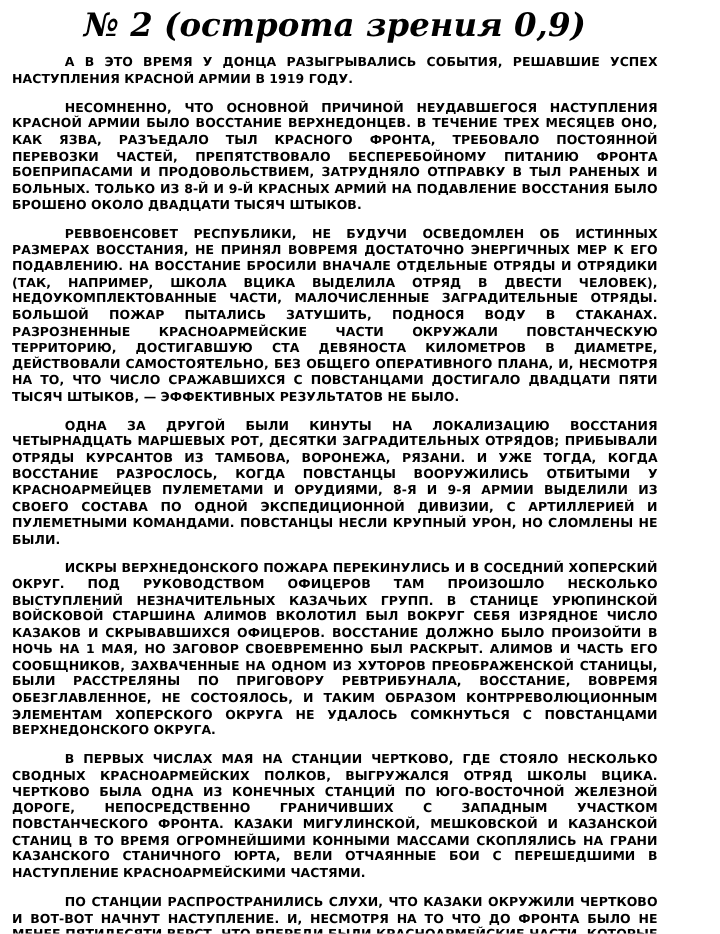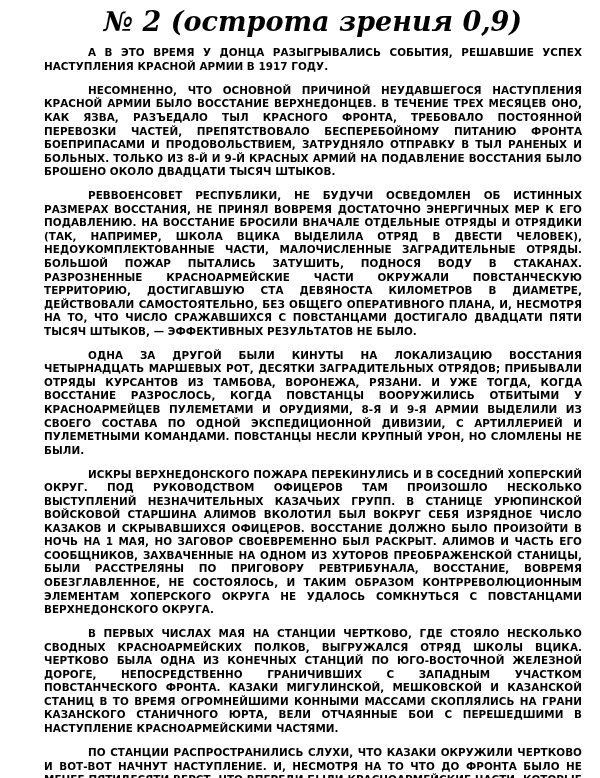--- a/index.html
+++ b/index.html
@@ -12,21 +12,20 @@
     background: #ffffff;
     font-family: "DejaVu Sans", sans-serif;
     overflow: hidden;
   }
   .page {
     position: relative;
     width: 556px;
     height: 778px;
     box-sizing: border-box;
     padding: 6px 8px 0 10px;
-    margin-left: 34px;
   }
   .title {
     font-family: "DejaVu Serif", serif;
     font-style: italic;
     font-weight: bold;
     font-size: 27px;
     text-align: center;
     letter-spacing: 0px;
     color: #000000;
     margin: 2px 0 10px 0;
@@ -49,21 +48,21 @@
   }
 </style>
 </head>
 <body>
 
 <div class="page">
 
   <div class="title">№ 2 (острота зрения 0,9)</div>
 
   <div class="body-text">
-    <p>А В ЭТО ВРЕМЯ У ДОНЦА РАЗЫГРЫВАЛИСЬ СОБЫТИЯ, РЕШАВШИЕ УСПЕХ НАСТУПЛЕНИЯ КРАСНОЙ АРМИИ В 1917 ГОДУ.</p>
+    <p>А В ЭТО ВРЕМЯ У ДОНЦА РАЗЫГРЫВАЛИСЬ СОБЫТИЯ, РЕШАВШИЕ УСПЕХ НАСТУПЛЕНИЯ КРАСНОЙ АРМИИ В 1919 ГОДУ.</p>
     <p>НЕСОМНЕННО, ЧТО ОСНОВНОЙ ПРИЧИНОЙ НЕУДАВШЕГОСЯ НАСТУПЛЕНИЯ КРАСНОЙ АРМИИ БЫЛО ВОССТАНИЕ ВЕРХНЕДОНЦЕВ. В ТЕЧЕНИЕ ТРЕХ МЕСЯЦЕВ ОНО, КАК ЯЗВА, РАЗЪЕДАЛО ТЫЛ КРАСНОГО ФРОНТА, ТРЕБОВАЛО ПОСТОЯННОЙ ПЕРЕВОЗКИ ЧАСТЕЙ, ПРЕПЯТСТВОВАЛО БЕСПЕРЕБОЙНОМУ ПИТАНИЮ ФРОНТА БОЕПРИПАСАМИ И ПРОДОВОЛЬСТВИЕМ, ЗАТРУДНЯЛО ОТПРАВКУ В ТЫЛ РАНЕНЫХ И БОЛЬНЫХ. ТОЛЬКО ИЗ 8-Й И 9-Й КРАСНЫХ АРМИЙ НА ПОДАВЛЕНИЕ ВОССТАНИЯ БЫЛО БРОШЕНО ОКОЛО ДВАДЦАТИ ТЫСЯЧ ШТЫКОВ.</p>
     <p>РЕВВОЕНСОВЕТ РЕСПУБЛИКИ, НЕ БУДУЧИ ОСВЕДОМЛЕН ОБ ИСТИННЫХ РАЗМЕРАХ ВОССТАНИЯ, НЕ ПРИНЯЛ ВОВРЕМЯ ДОСТАТОЧНО ЭНЕРГИЧНЫХ МЕР К ЕГО ПОДАВЛЕНИЮ. НА ВОССТАНИЕ БРОСИЛИ ВНАЧАЛЕ ОТДЕЛЬНЫЕ ОТРЯДЫ И ОТРЯДИКИ (ТАК, НАПРИМЕР, ШКОЛА ВЦИКА ВЫДЕЛИЛА ОТРЯД В ДВЕСТИ ЧЕЛОВЕК), НЕДОУКОМПЛЕКТОВАННЫЕ ЧАСТИ, МАЛОЧИСЛЕННЫЕ ЗАГРАДИТЕЛЬНЫЕ ОТРЯДЫ. БОЛЬШОЙ ПОЖАР ПЫТАЛИСЬ ЗАТУШИТЬ, ПОДНОСЯ ВОДУ В СТАКАНАХ. РАЗРОЗНЕННЫЕ КРАСНОАРМЕЙСКИЕ ЧАСТИ ОКРУЖАЛИ ПОВСТАНЧЕСКУЮ ТЕРРИТОРИЮ, ДОСТИГАВШУЮ СТА ДЕВЯНОСТА КИЛОМЕТРОВ В ДИАМЕТРЕ, ДЕЙСТВОВАЛИ САМОСТОЯТЕЛЬНО, БЕЗ ОБЩЕГО ОПЕРАТИВНОГО ПЛАНА, И, НЕСМОТРЯ НА ТО, ЧТО ЧИСЛО СРАЖАВШИХСЯ С ПОВСТАНЦАМИ ДОСТИГАЛО ДВАДЦАТИ ПЯТИ ТЫСЯЧ ШТЫКОВ, — ЭФФЕКТИВНЫХ РЕЗУЛЬТАТОВ НЕ БЫЛО.</p>
     <p>ОДНА ЗА ДРУГОЙ БЫЛИ КИНУТЫ НА ЛОКАЛИЗАЦИЮ ВОССТАНИЯ ЧЕТЫРНАДЦАТЬ МАРШЕВЫХ РОТ, ДЕСЯТКИ ЗАГРАДИТЕЛЬНЫХ ОТРЯДОВ; ПРИБЫВАЛИ ОТРЯДЫ КУРСАНТОВ ИЗ ТАМБОВА, ВОРОНЕЖА, РЯЗАНИ. И УЖЕ ТОГДА, КОГДА ВОССТАНИЕ РАЗРОСЛОСЬ, КОГДА ПОВСТАНЦЫ ВООРУЖИЛИСЬ ОТБИТЫМИ У КРАСНОАРМЕЙЦЕВ ПУЛЕМЕТАМИ И ОРУДИЯМИ, 8-Я И 9-Я АРМИИ ВЫДЕЛИЛИ ИЗ СВОЕГО СОСТАВА ПО ОДНОЙ ЭКСПЕДИЦИОННОЙ ДИВИЗИИ, С АРТИЛЛЕРИЕЙ И ПУЛЕМЕТНЫМИ КОМАНДАМИ. ПОВСТАНЦЫ НЕСЛИ КРУПНЫЙ УРОН, НО СЛОМЛЕНЫ НЕ БЫЛИ.</p>
     <p>ИСКРЫ ВЕРХНЕДОНСКОГО ПОЖАРА ПЕРЕКИНУЛИСЬ И В СОСЕДНИЙ ХОПЕРСКИЙ ОКРУГ. ПОД РУКОВОДСТВОМ ОФИЦЕРОВ ТАМ ПРОИЗОШЛО НЕСКОЛЬКО ВЫСТУПЛЕНИЙ НЕЗНАЧИТЕЛЬНЫХ КАЗАЧЬИХ ГРУПП. В СТАНИЦЕ УРЮПИНСКОЙ ВОЙСКОВОЙ СТАРШИНА АЛИМОВ ВКОЛОТИЛ БЫЛ ВОКРУГ СЕБЯ ИЗРЯДНОЕ ЧИСЛО КАЗАКОВ И СКРЫВАВШИХСЯ ОФИЦЕРОВ. ВОССТАНИЕ ДОЛЖНО БЫЛО ПРОИЗОЙТИ В НОЧЬ НА 1 МАЯ, НО ЗАГОВОР СВОЕВРЕМЕННО БЫЛ РАСКРЫТ. АЛИМОВ И ЧАСТЬ ЕГО СООБЩНИКОВ, ЗАХВАЧЕННЫЕ НА ОДНОМ ИЗ ХУТОРОВ ПРЕОБРАЖЕНСКОЙ СТАНИЦЫ, БЫЛИ РАССТРЕЛЯНЫ ПО ПРИГОВОРУ РЕВТРИБУНАЛА, ВОССТАНИЕ, ВОВРЕМЯ ОБЕЗГЛАВЛЕННОЕ, НЕ СОСТОЯЛОСЬ, И ТАКИМ ОБРАЗОМ КОНТРРЕВОЛЮЦИОННЫМ ЭЛЕМЕНТАМ ХОПЕРСКОГО ОКРУГА НЕ УДАЛОСЬ СОМКНУТЬСЯ С ПОВСТАНЦАМИ ВЕРХНЕДОНСКОГО ОКРУГА.</p>
     <p>В ПЕРВЫХ ЧИСЛАХ МАЯ НА СТАНЦИИ ЧЕРТКОВО, ГДЕ СТОЯЛО НЕСКОЛЬКО СВОДНЫХ КРАСНОАРМЕЙСКИХ ПОЛКОВ, ВЫГРУЖАЛСЯ ОТРЯД ШКОЛЫ ВЦИКА. ЧЕРТКОВО БЫЛА ОДНА ИЗ КОНЕЧНЫХ СТАНЦИЙ ПО ЮГО-ВОСТОЧНОЙ ЖЕЛЕЗНОЙ ДОРОГЕ, НЕПОСРЕДСТВЕННО ГРАНИЧИВШИХ С ЗАПАДНЫМ УЧАСТКОМ ПОВСТАНЧЕСКОГО ФРОНТА. КАЗАКИ МИГУЛИНСКОЙ, МЕШКОВСКОЙ И КАЗАНСКОЙ СТАНИЦ В ТО ВРЕМЯ ОГРОМНЕЙШИМИ КОННЫМИ МАССАМИ СКОПЛЯЛИСЬ НА ГРАНИ КАЗАНСКОГО СТАНИЧНОГО ЮРТА, ВЕЛИ ОТЧАЯННЫЕ БОИ С ПЕРЕШЕДШИМИ В НАСТУПЛЕНИЕ КРАСНОАРМЕЙСКИМИ ЧАСТЯМИ.</p>
     <p>ПО СТАНЦИИ РАСПРОСТРАНИЛИСЬ СЛУХИ, ЧТО КАЗАКИ ОКРУЖИЛИ ЧЕРТКОВО И ВОТ-ВОТ НАЧНУТ НАСТУПЛЕНИЕ. И, НЕСМОТРЯ НА ТО ЧТО ДО ФРОНТА БЫЛО НЕ МЕНЕЕ ПЯТИДЕСЯТИ ВЕРСТ, ЧТО ВПЕРЕДИ БЫЛИ КРАСНОАРМЕЙСКИЕ ЧАСТИ, КОТОРЫЕ СООБЩИЛИ БЫ В СЛУЧАЕ ПРОРЫВА КАЗАКОВ, — НА СТАНЦИИ НАЧАЛАСЬ ПАНИКА. ПОСТРОЕННЫЕ КРАСНОАРМЕЙСКИЕ РЯДЫ ДРОГНУЛИ. ГДЕ-ТО ЗА ЦЕРКОВЬЮ ЗЫЧНЫЙ КОМАНДНЫЙ ГОЛОС ОРАЛ: «В РУЖЬЕ-Е-О-О!» ПО УЛИЦАМ ЗАБЕГАЛ, ЗАСУЕТИЛСЯ НАРОД,-</p>
   </div>
 
 </div>
 

